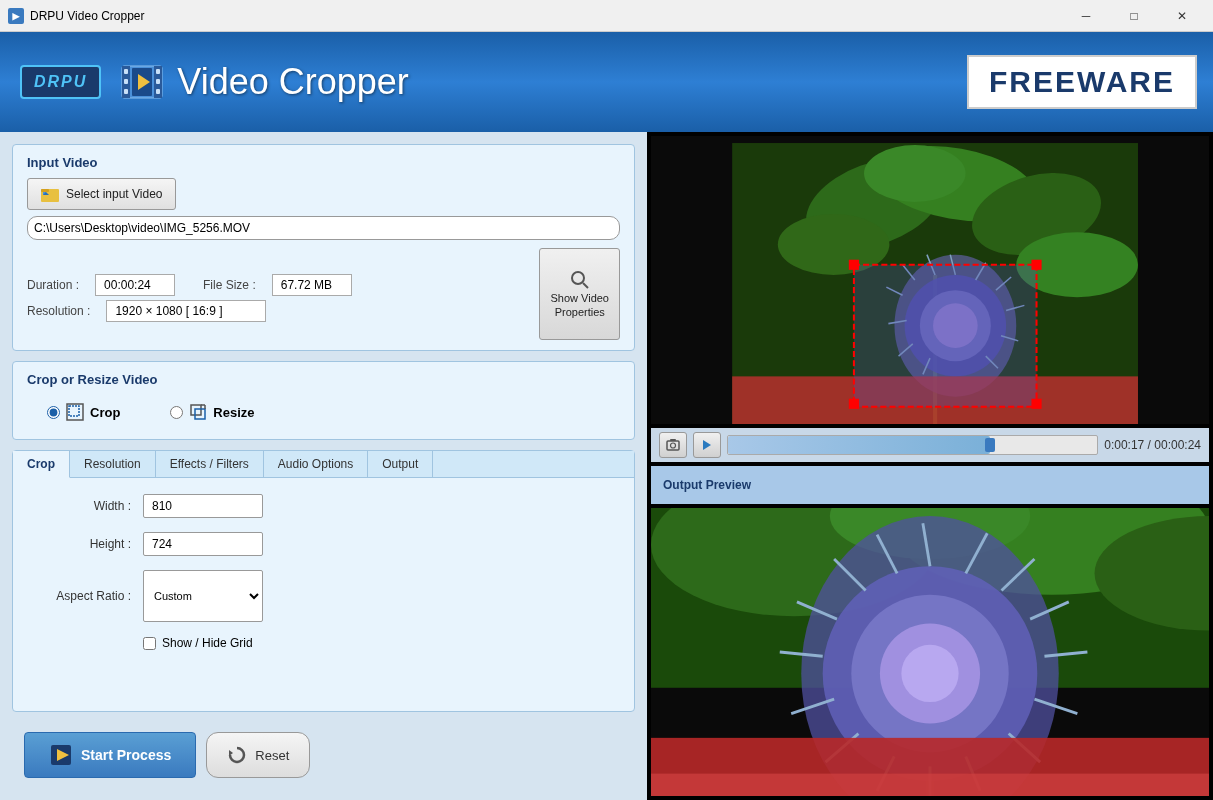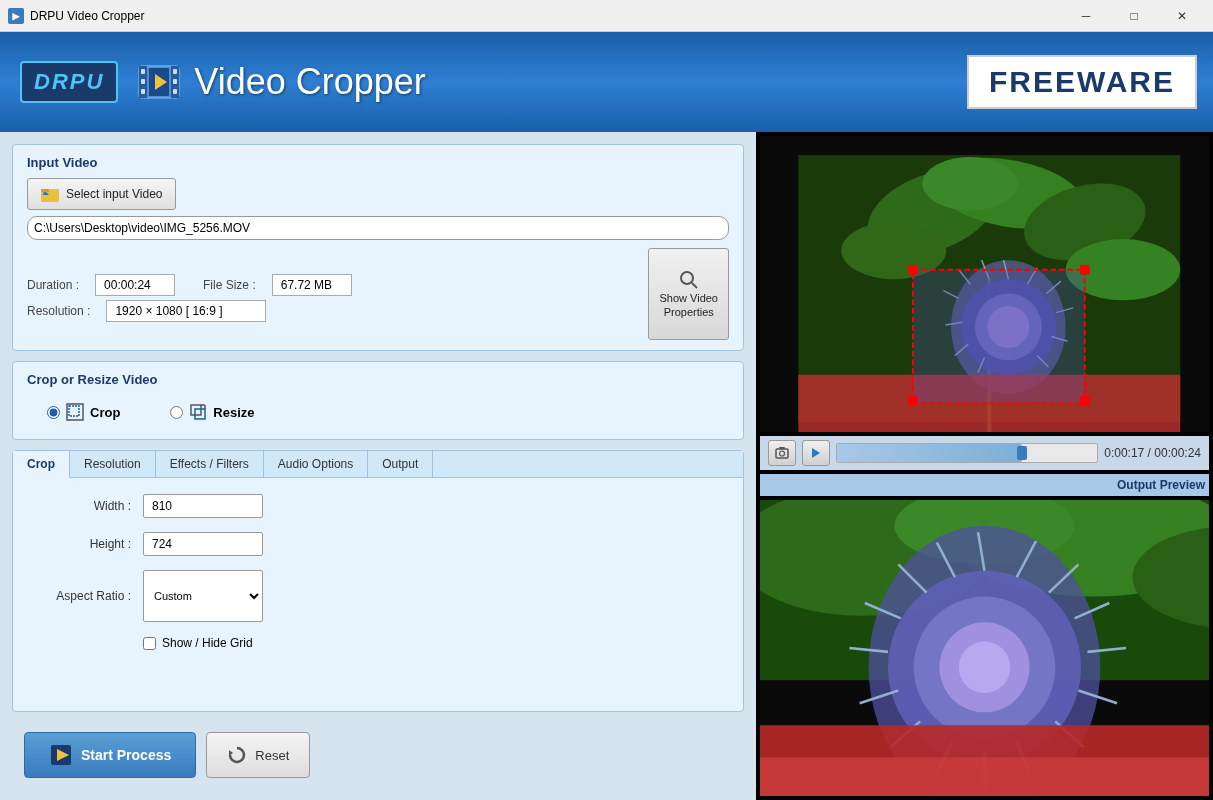--- a/index.html
+++ b/index.html
@@ -60,21 +60,21 @@
       background: linear-gradient(to bottom, #1a5fa8, #2e7fd4, #1a5fa8);
       height: 100px;
       display: flex;
       align-items: center;
       padding: 0 20px;
       position: relative;
     }
     .drpu-logo {
       background: #1a3a6b;
       color: #4fc3f7;
-      font-size: 22px;
+      font-size: 16px;
       font-weight: 900;
       padding: 6px 12px;
       border: 2px solid #4fc3f7;
       border-radius: 4px;
       letter-spacing: 2px;
       font-style: italic;
     }
     .film-icon {
       margin-left: 16px;
       width: 50px;
@@ -104,21 +104,21 @@
 
     
     .main-container {
       display: flex;
       height: calc(800px - 32px - 100px);
       background: #d6e4f0;
     }
 
     
     .left-panel {
-      width: 756px;
+      width: 647px;
       padding: 12px;
       display: flex;
       flex-direction: column;
       gap: 10px;
       justify-content: space-between;
     }
 
     .section-box {
       background: #e8f4fd;
       border: 1px solid #a0c4e0;
@@ -287,21 +287,21 @@
       align-items: center;
       gap: 8px;
       color: white;
       font-size: 14px;
       font-weight: bold;
       min-width: 140px;
     }
     .reset-btn {
       background: linear-gradient(to bottom, #f5f5f5, #ddd);
       border: 1px solid #999;
-      border-radius: 4px;
+      border-radius: 12px;
       padding: 10px 20px;
       cursor: pointer;
       display: flex;
       align-items: center;
       gap: 8px;
       color: #333;
       font-size: 13px;
       min-width: 100px;
     }
 
@@ -365,22 +365,22 @@
       background: #3a7abf;
       border-radius: 2px;
     }
     .time-display {
       font-size: 12px;
       color: #333;
       white-space: nowrap;
     }
     .output-preview-label {
       background: #a8c8e8;
-      text-align: right;
-      padding: 4px;
+      text-align: left;
+      padding: 12px;
       font-weight: bold;
       font-size: 12px;
       color: #1a3a6b;
     }
     .output-preview-area {
       flex: 1;
       background: black;
       display: flex;
       align-items: center;
       justify-content: center;

